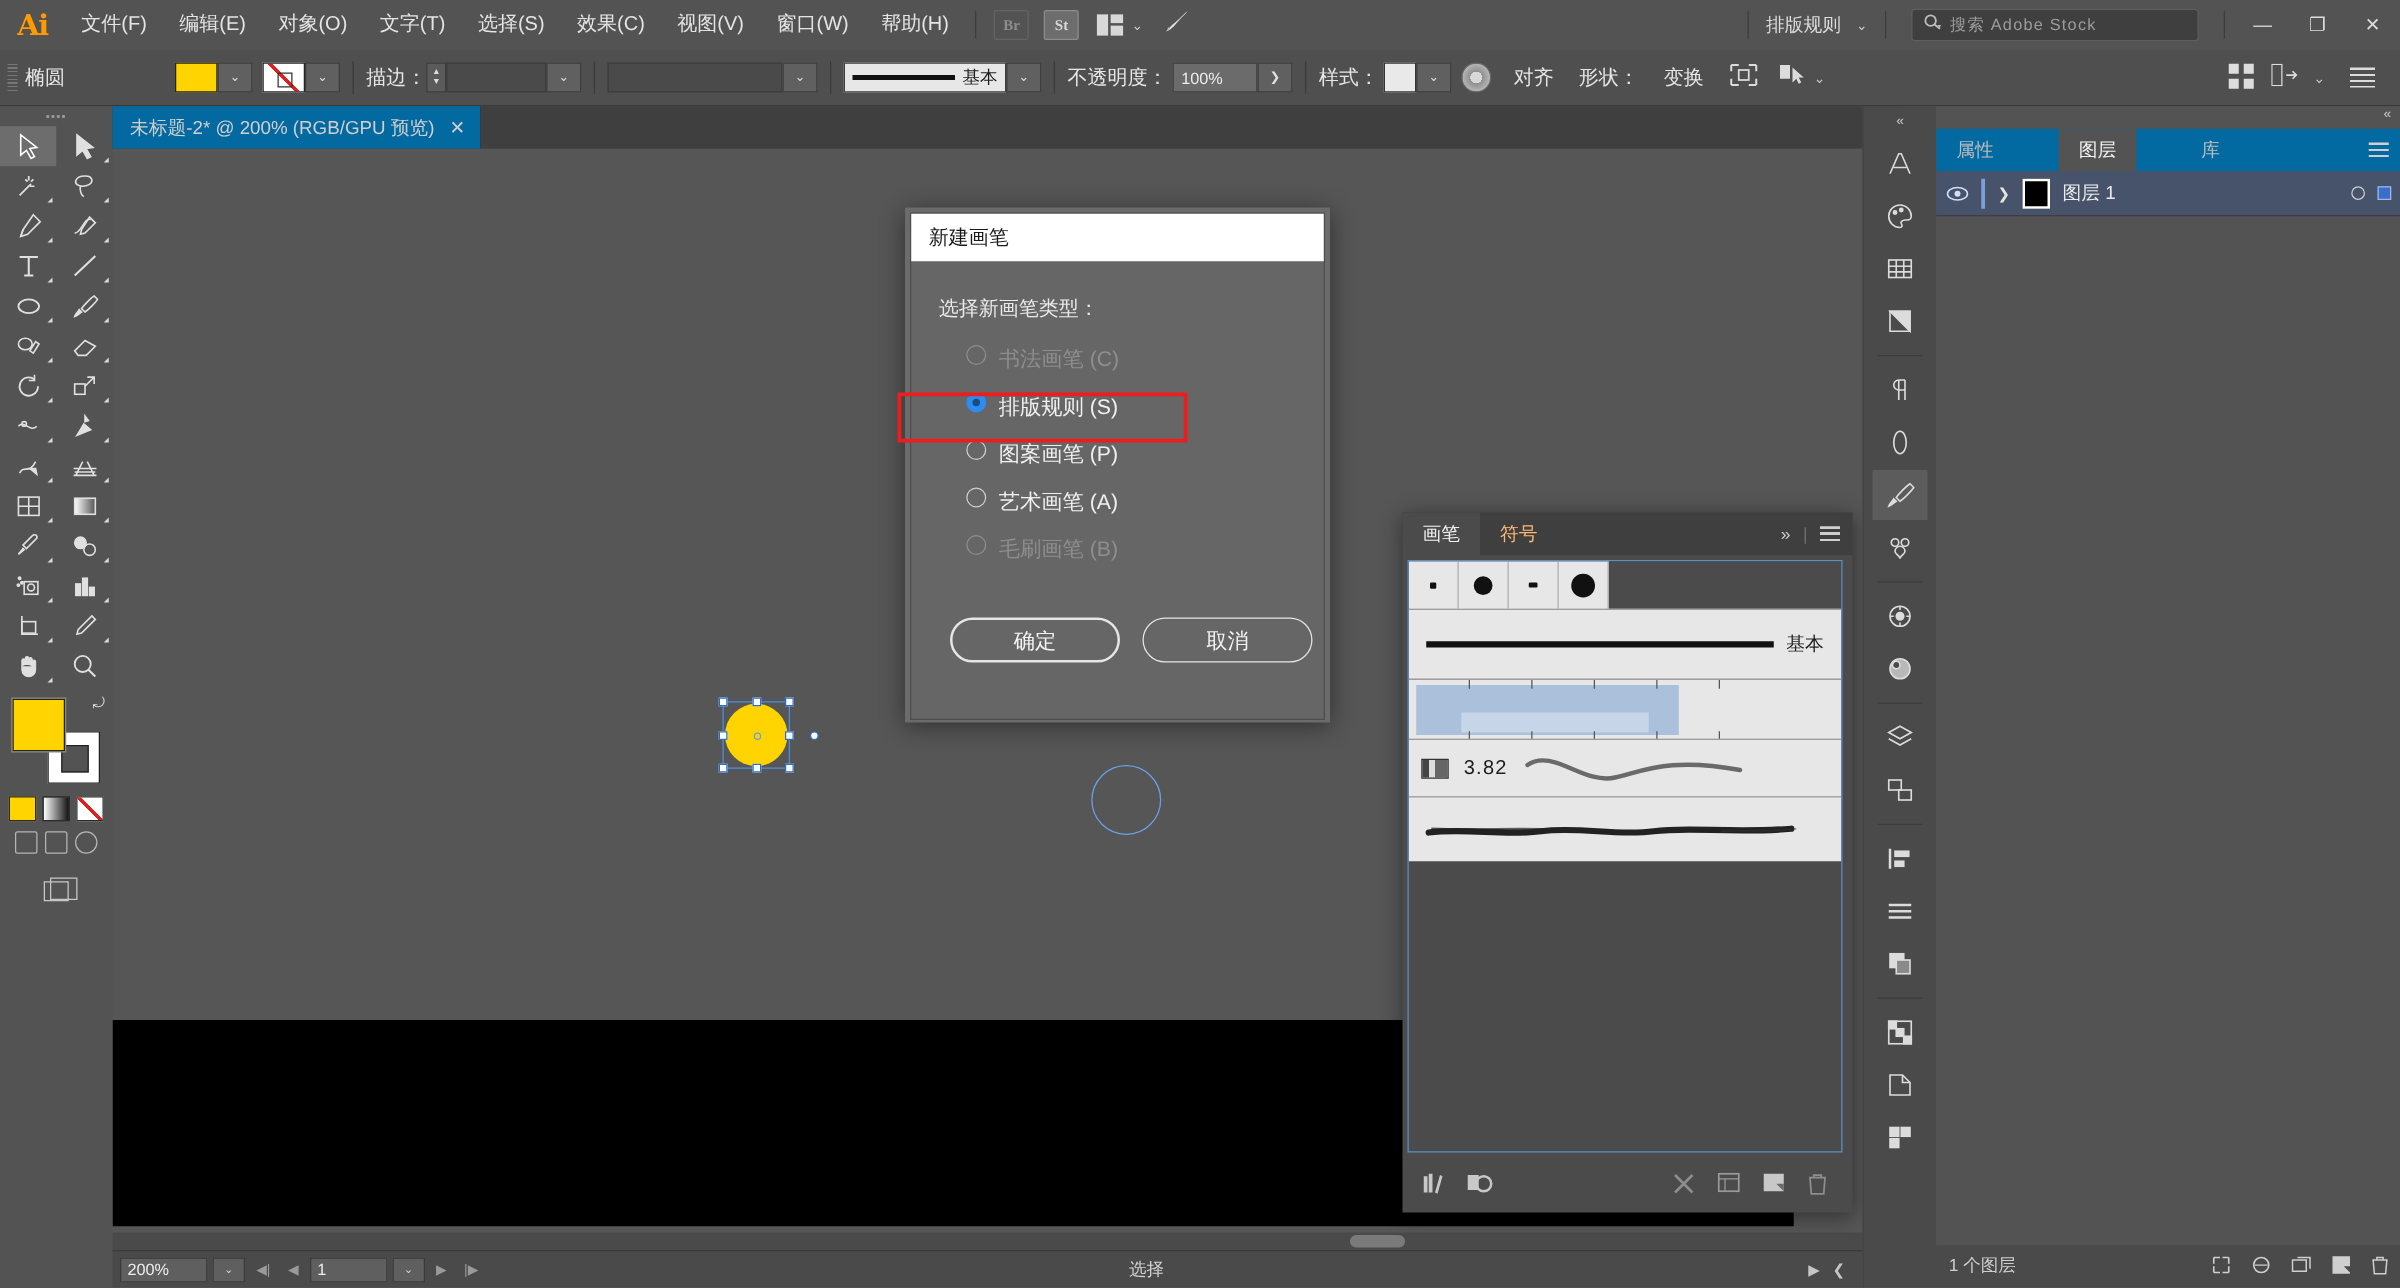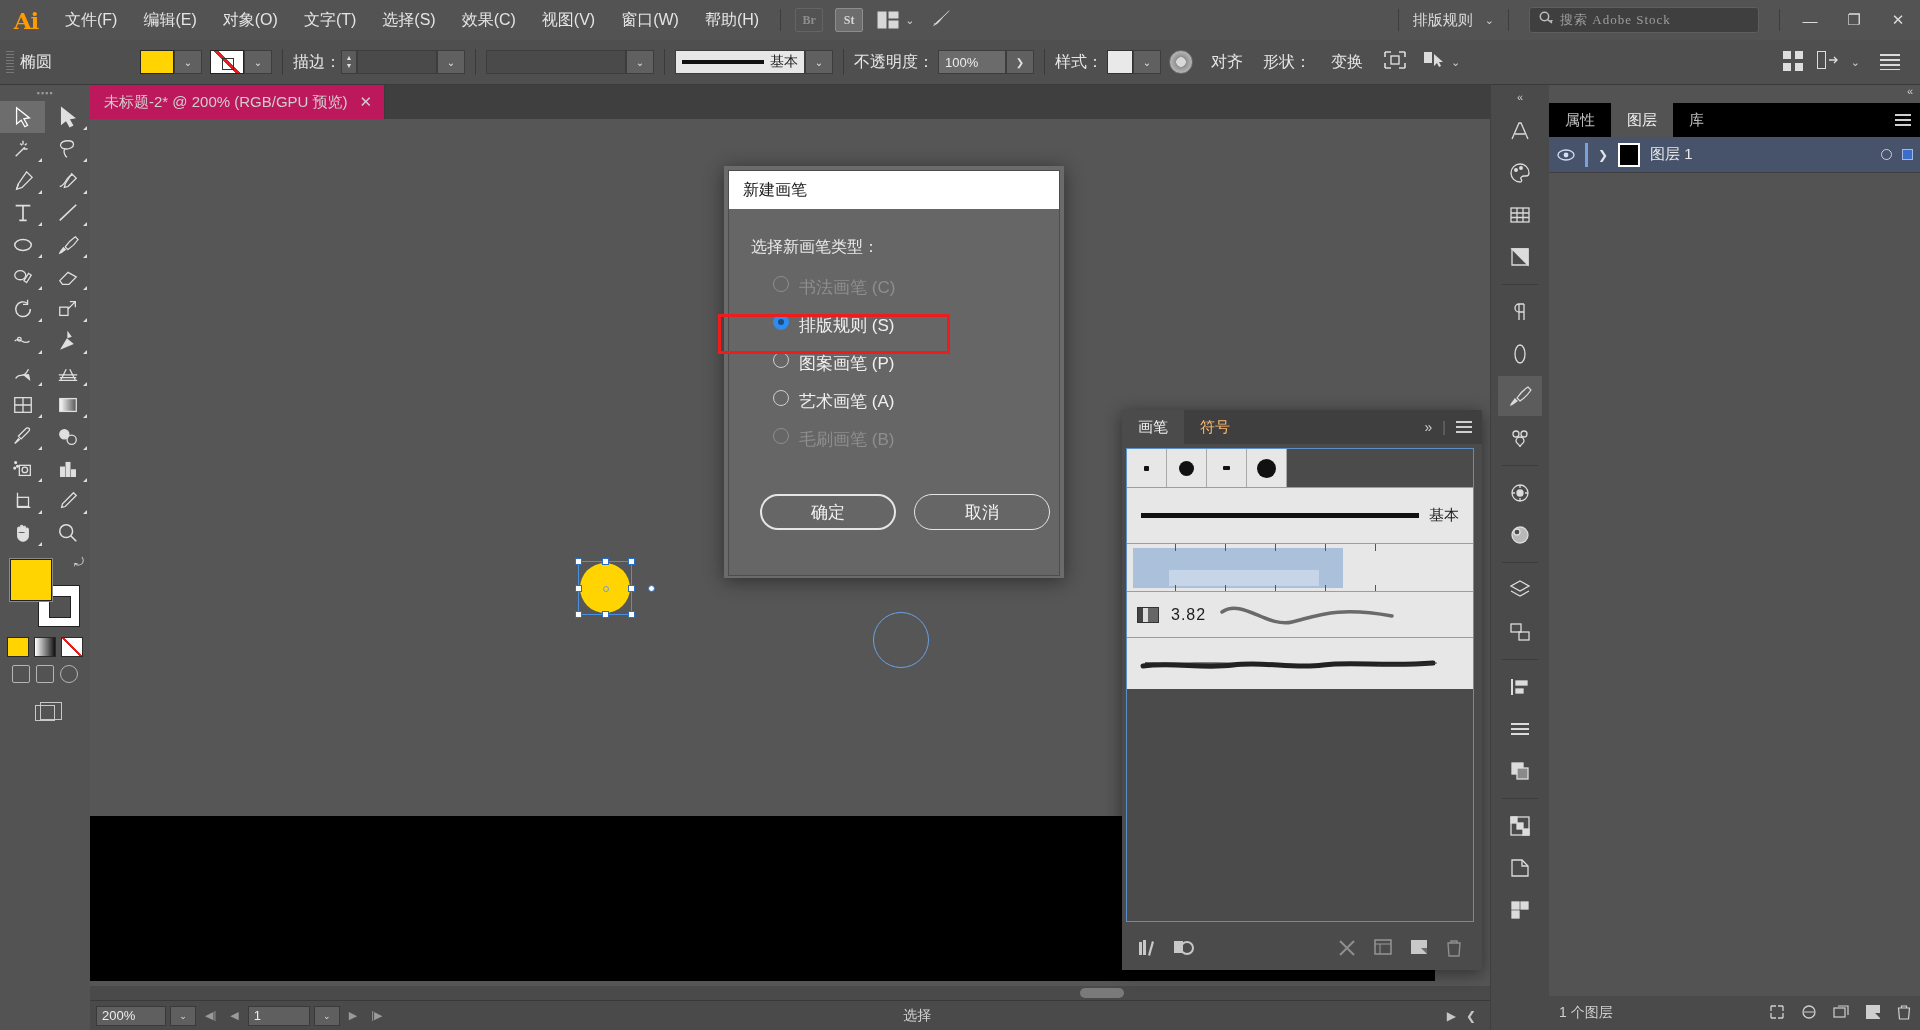--- a/index.html
+++ b/index.html
@@ -36,21 +36,21 @@
   .arrange-ico{ width:22px;height:18px;display:flex;margin-left:8px;}
   .chev{ color:#cfcfcf; font-size:11px; margin:0 6px; }
   .rocket{ margin-left:10px; color:#e0e0e0; font-size:20px; }
   .mb-right{ margin-left:auto; display:flex; align-items:center; height:40px; }
   .typo-rule{ font-size:15px;color:#dcdcdc; padding:0 6px;}
   .stock-search{
     display:flex;align-items:center; height:26px; width:230px;
     background:#3f3f3f; border:1px solid #5e5e5e; border-radius:3px; margin:0 12px;
     padding:0 8px; gap:6px;
   }
-  .stock-search .ph{ font-size:13px;color:#9c9c9c; letter-spacing:1px;font-family:Liberation Serif, serif;}
+  .stock-search .ph{ font-size:13px;color:#9c9c9c; letter-spacing:1px;}
   .wbtn{ width:44px;height:40px; display:flex;align-items:center;justify-content:center;
          color:#dcdcdc; font-size:15px;}
 
   
   .controlbar{
     position:absolute; left:0; top:40px; width:1920px; height:45px;
     background:#4f4f4f; border-bottom:1px solid #3a3a3a;
     display:flex; align-items:center; padding-left:6px; gap:0;
   }
   .cb-grip{ width:8px;height:22px;
@@ -138,21 +138,21 @@
   .screenmode{display:flex;justify-content:center;margin-top:22px;}
   .sm{width:20px;height:16px;border:1px solid #c8c8c8;position:relative;}
   .sm:after{content:"";position:absolute;left:4px;top:-4px;width:20px;height:16px;border:1px solid #c8c8c8;}
 
   
   .doctabbar{
     position:absolute;left:90px;top:85px;width:1432px;height:34px;background:#3f3f3f;
     display:flex;align-items:flex-end;
   }
   .doctab{
-    height:34px;background:#be185d;display:flex;align-items:center;gap:12px;
+    height:34px;background:#0369a1;display:flex;align-items:center;gap:12px;
     padding:0 12px 0 14px;font-size:15px;color:#cfcfcf;border-right:1px solid #3a3a3a;
   }
   .doctab .x{font-size:15px;color:#cfcfcf;}
 
   
   .canvaswrap{
     position:absolute;left:90px;top:119px;width:1432px;height:881px;background:#565656;
     overflow:hidden;
   }
   .artboard-black{
@@ -267,21 +267,21 @@
     position:absolute;left:0;top:0;width:58px;height:945px;background:#4a4a4a;
     display:flex;flex-direction:column;align-items:center;gap:2px;padding-top:6px;
   }
   .rail .collapse{color:#cfcfcf;font-size:11px;height:18px;}
   .rail-ico{width:44px;height:40px;display:flex;align-items:center;justify-content:center;}
   .rail-ico svg{width:24px;height:24px;stroke:#dcdcdc;fill:none;stroke-width:1.3;}
   .rail-ico.active{background:#5c5c5c;}
   .rail-div{width:36px;height:1px;background:#3c3c3c;margin:5px 0;}
   .rpanel{position:absolute;left:58px;top:0;width:372px;height:945px;background:#535353;}
   .rp-collapse{height:18px;color:#cfcfcf;font-size:11px;display:flex;justify-content:flex-end;padding-right:8px;}
-  .rp-tabs{height:34px;background:#000000;display:flex;align-items:center;}
+  .rp-tabs{height:34px;background:#0369a1;display:flex;align-items:center;gap:36px;}
   .rp-tab{height:34px;padding:0 16px;display:flex;align-items:center;font-size:15px;color:#bdbdbd;}
   .rp-tab.active{background:#535353;color:#f2f2f2;}
   .rp-ham{margin-left:auto;width:16px;height:12px;margin-right:10px;
     background:repeating-linear-gradient(to bottom,#cfcfcf 0 2px,transparent 2px 5px);}
   .layer-row{
     height:36px;background:#46536a;display:flex;align-items:center;gap:10px;padding:0 8px;
     border-bottom:1px solid #3e3e3e;
   }
   .eye{width:18px;height:18px;color:#cfe0f5;font-size:14px;display:flex;align-items:center;justify-content:center;}
   .lbar{width:3px;height:24px;background:#7aa2d8;}

